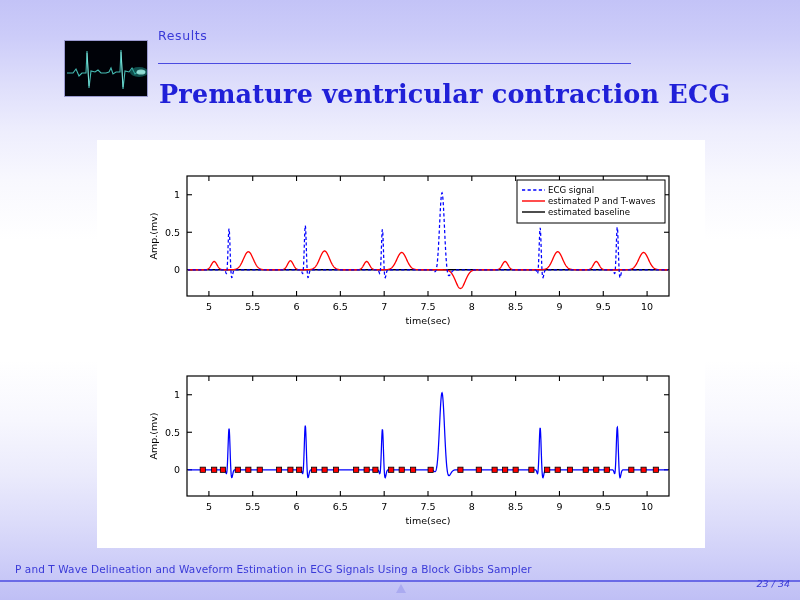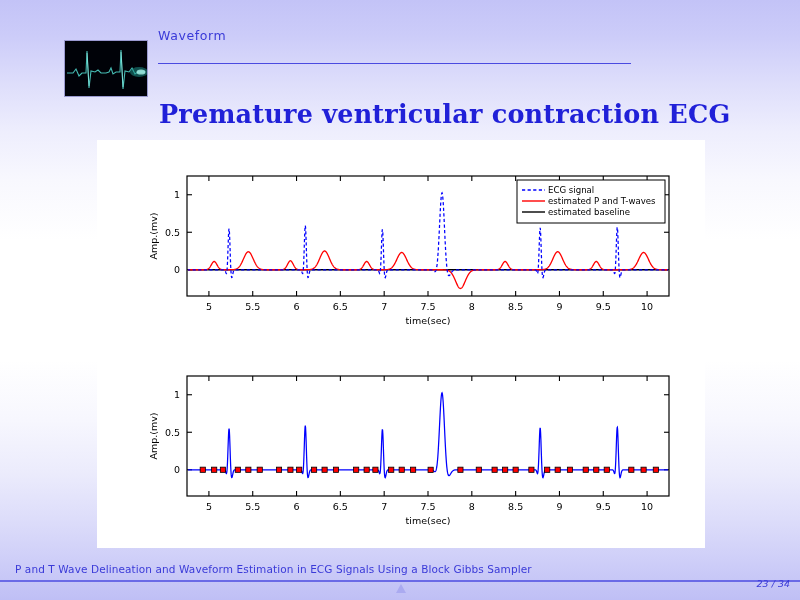--- a/index.html
+++ b/index.html
@@ -27,21 +27,20 @@
   }
   #header-rule{
     position:absolute;left:158px;top:63px;width:473px;height:1px;
     background:#4a4ae0;
   }
   #slide-title{
     position:absolute;left:159px;top:79px;
     font-size:25.5px;font-weight:bold;color:#2020d8;
     letter-spacing:.2px;white-space:nowrap;
     font-family:"DejaVu Serif","Liberation Serif",serif;
-    margin-top:20px;
   }
 
   
   #content-panel{
     position:absolute;left:97px;top:140px;width:608px;height:408px;
     background:#ffffff;
   }
   .figure{position:absolute;left:0;}
   #figure-top{top:8px;width:608px;height:200px;}
   #figure-bottom{top:208px;width:608px;height:200px;}
@@ -78,21 +77,21 @@
                  L44,31 L46,27 L48,33 L51,31 L55,31 L56,9 L58,48 L60,30 L64,31 L67,27 L70,33 L73,31 L80,31"></path>
       </g>
       <g stroke="#9ff4ec" stroke-width="0.7" fill="none" opacity="0.9">
         <path d="M22,12 L24,45"></path>
           <path d="M56,11 L58,46"></path>
       </g>
       <ellipse cx="74" cy="31" rx="9" ry="5" fill="#1e8f86" opacity="0.55"></ellipse>
       <ellipse cx="76" cy="31" rx="4.5" ry="2.6" fill="#b6fff6" opacity="0.75"></ellipse>
     </svg>
   </div>
-  <div id="section-label">Waveform</div>
+  <div id="section-label">Results</div>
   <div id="header-rule"></div>
   <div id="slide-title">Premature ventricular contraction ECG</div>
 </div>
 
 <div id="content-panel">
   <div class="figure" id="figure-top">
       <svg width="608" height="200" viewBox="0 0 608 200">
         <rect x="90" y="28" width="482" height="120" fill="none" stroke="#000" stroke-width="1.2"></rect>
         <line x1="111.9090909090909" y1="148" x2="111.9090909090909" y2="143" stroke="#000" stroke-width="1.1"></line>
         <line x1="111.9090909090909" y1="28" x2="111.9090909090909" y2="33" stroke="#000" stroke-width="1.1"></line>

